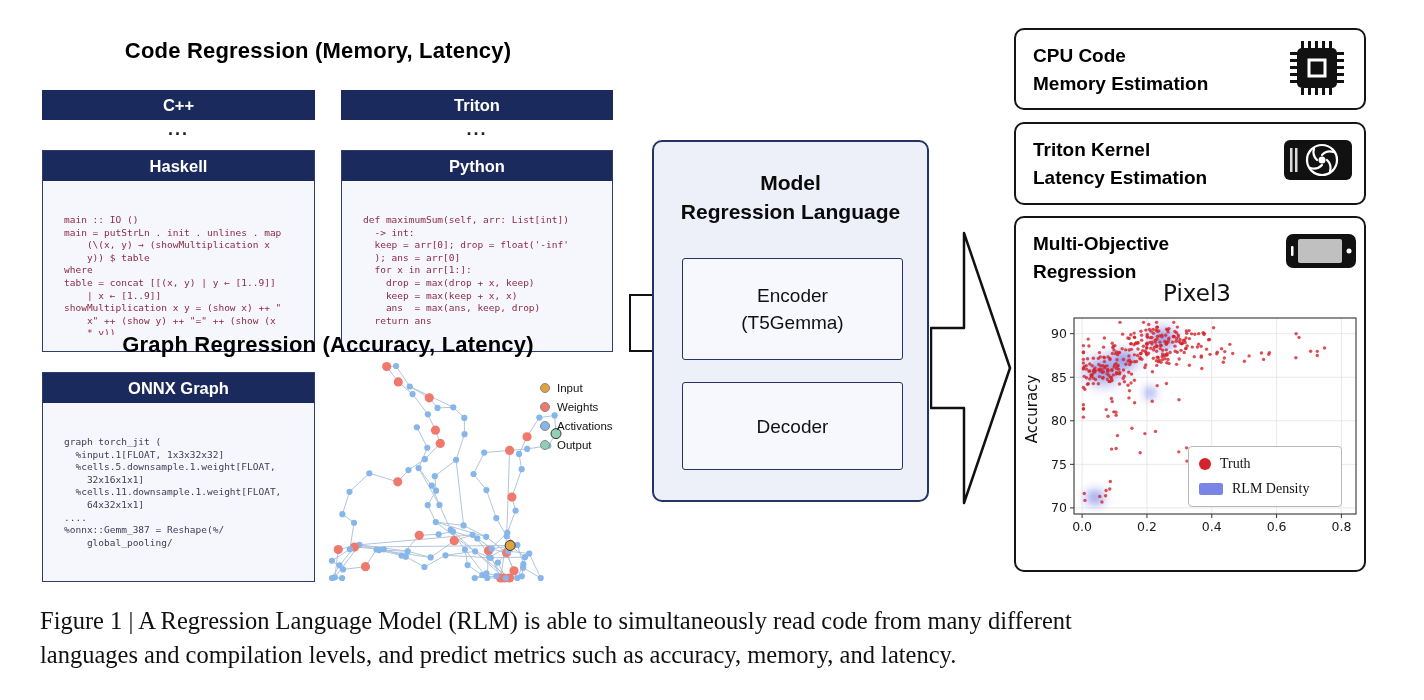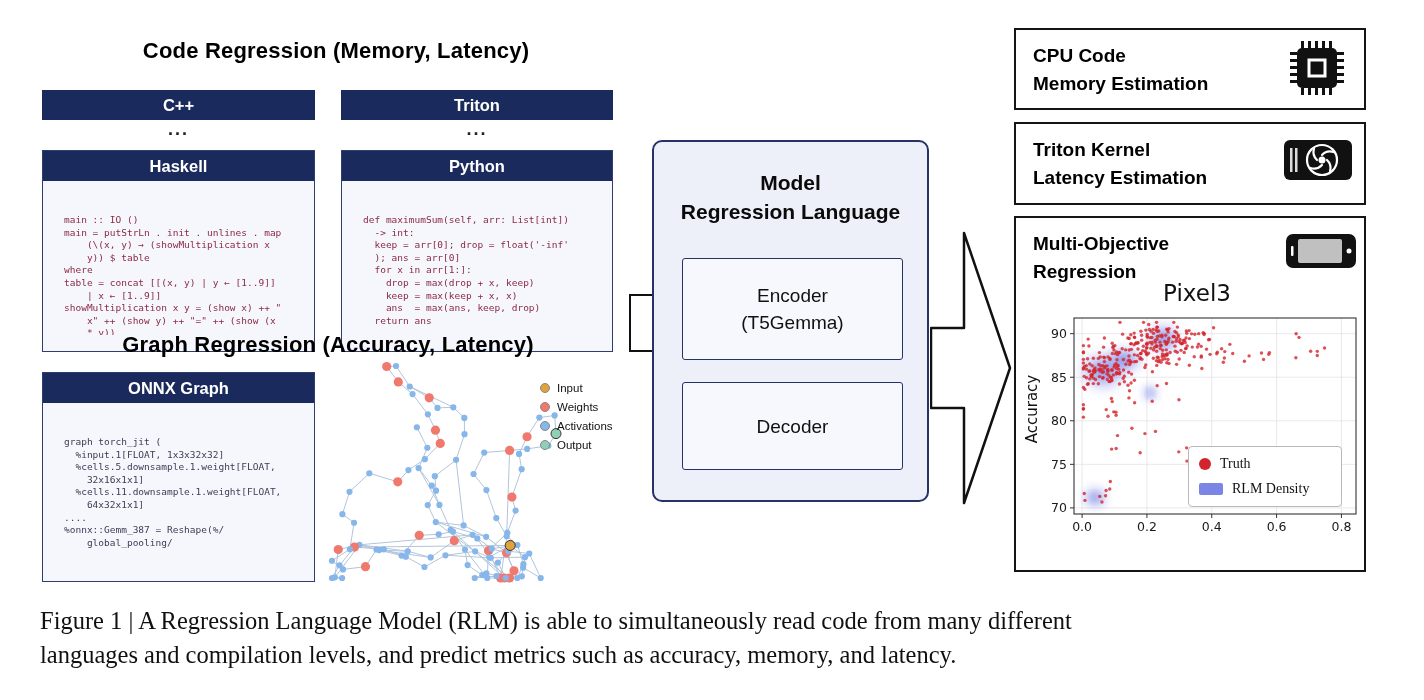--- a/index.html
+++ b/index.html
@@ -16,41 +16,41 @@
   .gl-row{display:flex;align-items:center;gap:7px;margin-bottom:7px}
   .gl-dot{width:10px;height:10px;border-radius:50%;border:1px solid #888;flex:0 0 auto}
   .gl-label{font-size:11.5px;color:#111}
   .tab{position:absolute;left:629px;top:294px;width:25px;height:58px;background:#fff;border:2.5px solid #111}
   .rlm-box{position:absolute;left:652px;top:140px;width:277px;height:362px;background:#edeff9;border:2px solid #273364;border-radius:10px}
   .rlm-title{margin-top:26px;text-align:center;font-size:21px;font-weight:700;line-height:29px;color:#0a0a0a}
   .inner-box{position:absolute;left:28px;width:221px;background:#f7f8fd;border:1.8px solid #273364;border-radius:3px;display:flex;flex-direction:column;align-items:center;justify-content:center;font-size:19px;line-height:27px;color:#111}
   .enc{top:116px;height:102px}
   .dec{top:240px;height:88px}
   .big-arrow{position:absolute;left:930px;top:230px}
-  .out-box{position:absolute;left:1014px;width:352px;background:#fff;border:2.5px solid #151515;border-radius:0}
+  .out-box{position:absolute;left:1014px;width:352px;background:#fff;border:2.5px solid #151515;border-radius:10px}
   .out-text{position:absolute;left:17px;top:12px;font-size:19px;font-weight:700;line-height:28px;color:#000}
   .icon{position:absolute}
   .chart-title{position:absolute;left:1032px;top:280px;width:330px;text-align:center;font-size:23px;font-family:"DejaVu Sans",sans-serif;color:#111}
   .scatter-svg{position:absolute;left:1032px;top:312px}
   .axis-label{position:absolute;font-size:15px;font-family:"DejaVu Sans",sans-serif;color:#111;text-align:center}
   .ylab{left:990px;top:400px;width:84px;transform:rotate(-90deg)}
   .xlab{left:1032px;top:539px;width:330px}
   .chart-legend{position:absolute;left:1188px;top:446px;width:154px;background:rgba(255,255,255,.92);border:1px solid #b9b9b9;border-radius:4px;padding:9px 10px;display:flex;flex-direction:column;gap:9px}
   .cl-row{display:flex;align-items:center;gap:9px}
   .cl-marker-circle{width:12px;height:12px;border-radius:50%;flex:0 0 auto}
   .cl-marker-rect{width:24px;height:12px;border-radius:2px;opacity:.8;flex:0 0 auto}
   .cl-label{font-size:14px;font-family:Liberation Serif, serif;color:#111}
   .caption{position:absolute;left:40px;top:604px;width:1360px;font-family:"Liberation Serif",serif;font-size:24.5px;line-height:34px;color:#101010}
 </style>
 </head>
 <body>
 
 <div class="page">
 
-  <div class="section-heading" style="left:50px;top:38px;width:572px">Code Regression (Memory, Latency)</div>
+  <div class="section-heading" style="left:32px;top:38px;width:572px">Code Regression (Memory, Latency)</div>
 
   <div class="navy-bar lang-bar" style="left:42px;top:90px;width:273px">C++</div>
   <div class="navy-bar lang-bar" style="left:341px;top:90px;width:272px">Triton</div>
 
   <div class="dots" style="left:42px;top:119px;width:273px">...</div>
   <div class="dots" style="left:341px;top:119px;width:272px">...</div>
 
   <div class="code-panel" style="left:42px;top:150px;width:273px">
     <div class="navy-bar">Haskell</div>
     <pre class="code-body" style="height:138px">main :: IO ()

